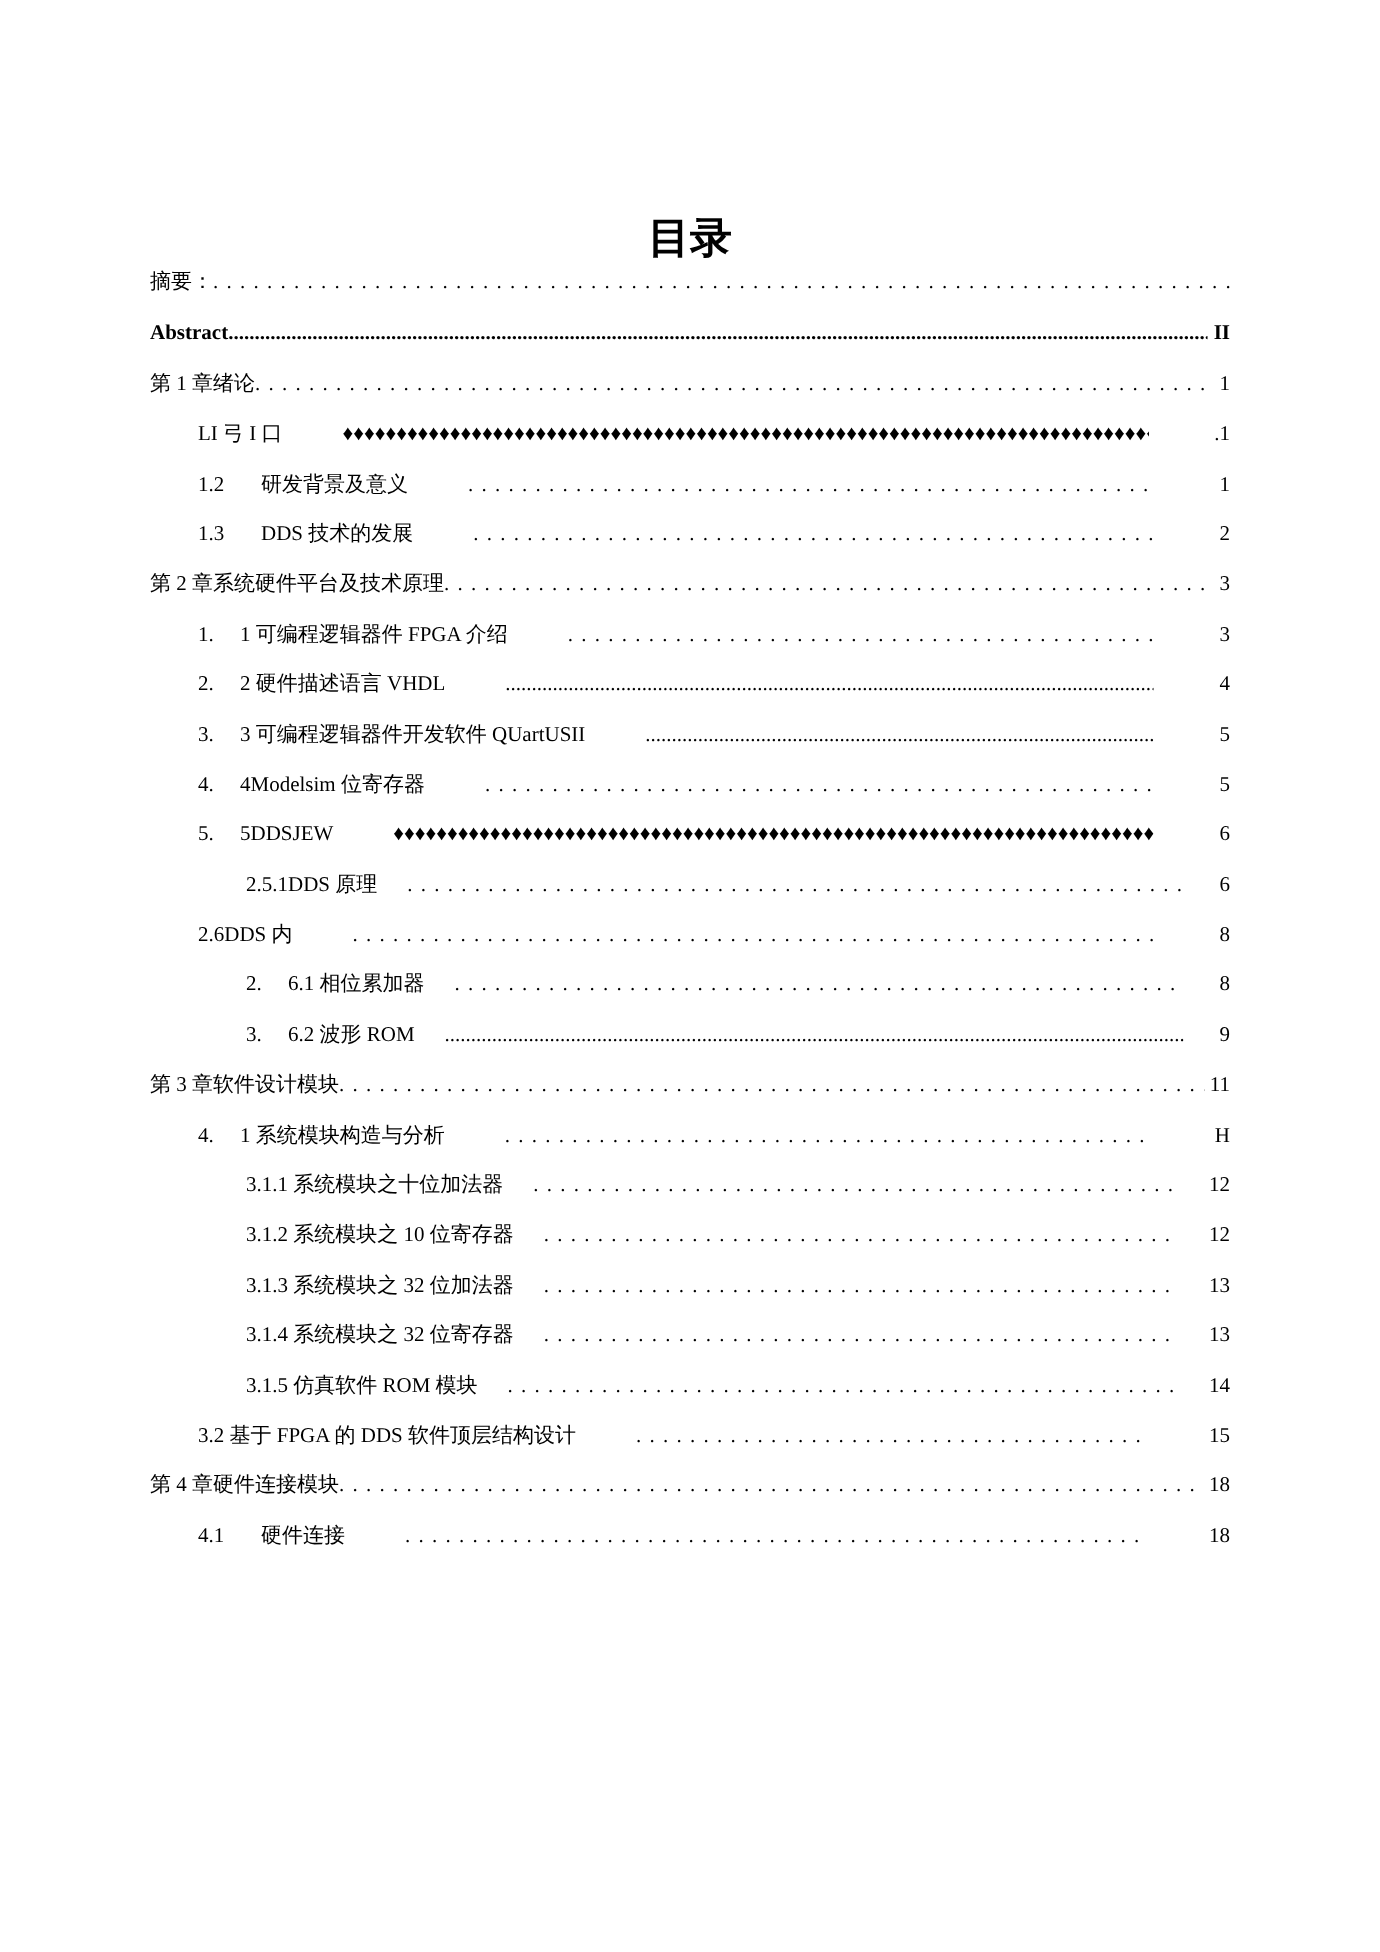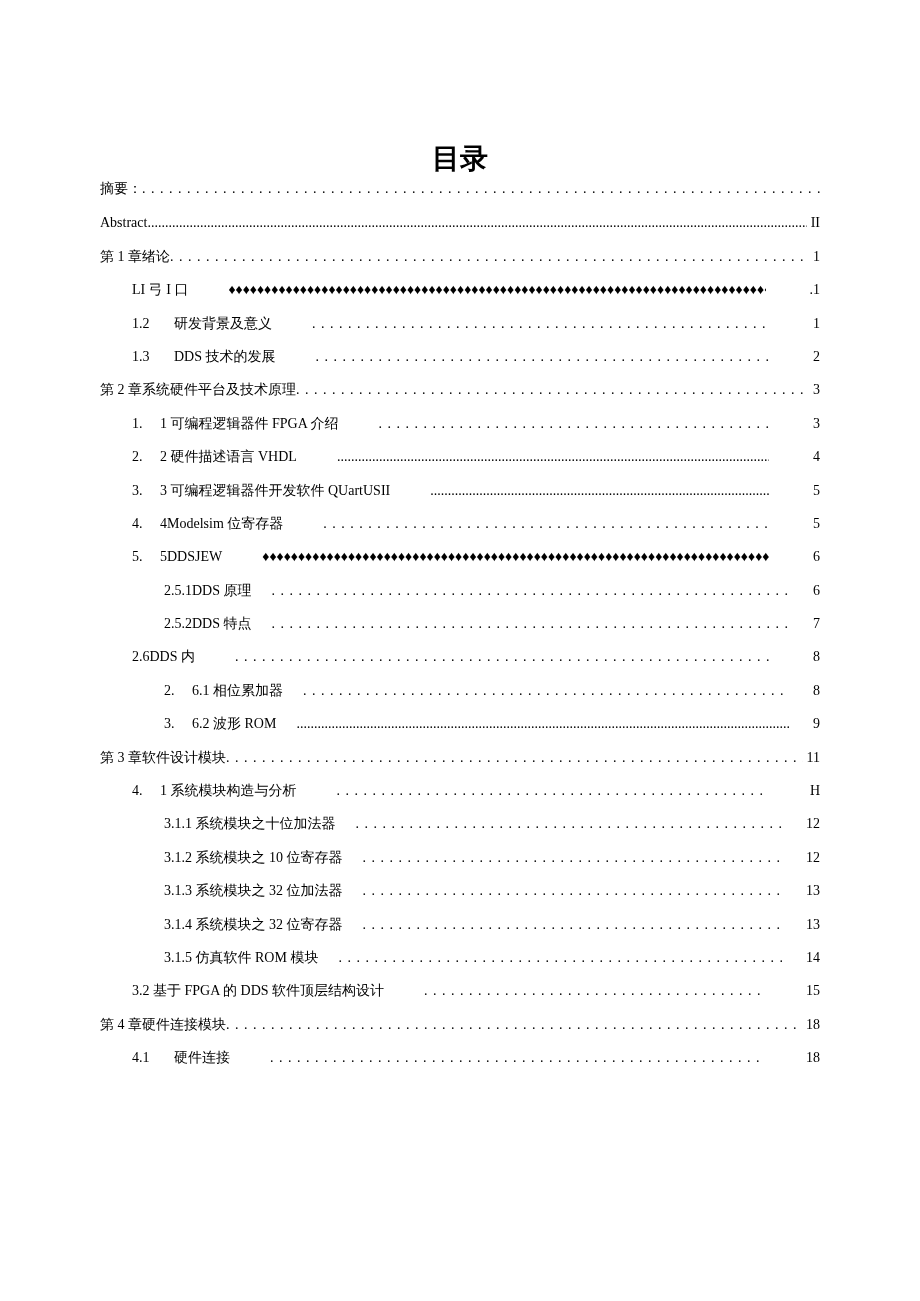--- a/index.html
+++ b/index.html
@@ -42,21 +42,21 @@
     letter-spacing: 0;
   }
   .toc-line .leader.diamonds::after {
     content: "♦♦♦♦♦♦♦♦♦♦♦♦♦♦♦♦♦♦♦♦♦♦♦♦♦♦♦♦♦♦♦♦♦♦♦♦♦♦♦♦♦♦♦♦♦♦♦♦♦♦♦♦♦♦♦♦♦♦♦♦♦♦♦♦♦♦♦♦♦♦♦♦♦♦♦♦♦♦♦♦♦♦♦♦♦♦♦♦♦♦♦♦♦♦♦♦♦♦♦♦♦♦♦♦♦♦♦♦♦♦";
     letter-spacing: 0;
   }
   .toc-line .page-no {
     flex: 0 0 auto;
     padding-left: 4px;
   }
-  .bold { font-weight: normal; margin-top: 12px; }
+  .bold { font-weight: bold; margin-top: 12px; }
   .indent-1 { padding-left: 32px; gap: 40px; }
   .indent-2 { padding-left: 64px; gap: 20px; }   
   .numspace { display:inline-block; min-width: 28px; }
   .gap { display:inline-block; width: 14px; }
 </style>
 </head>
 <body>
 
 <div class="page">
 
@@ -146,25 +146,20 @@
     <span class="leader diamonds"></span>
     <span class="page-no">6</span>
   </div>
 
   <div class="toc-line indent-2">
     <span class="label">2.5.1DDS 原理</span>
     <span class="leader dots"></span>
     <span class="page-no">6</span>
   </div>
 
-  <div class="toc-line indent-2">
-    <span class="label">2.5.2DDS 特点</span>
-    <span class="leader dots"></span>
-    <span class="page-no">7</span>
-  </div>
 
   <div class="toc-line indent-1">
     <span class="label">2.6DDS 内</span>
     <span class="leader dots"></span>
     <span class="page-no">8</span>
   </div>
 
   <div class="toc-line indent-2">
     <span class="label">
       <span class="numspace">2.</span><span>6.1 相位累加器</span>

